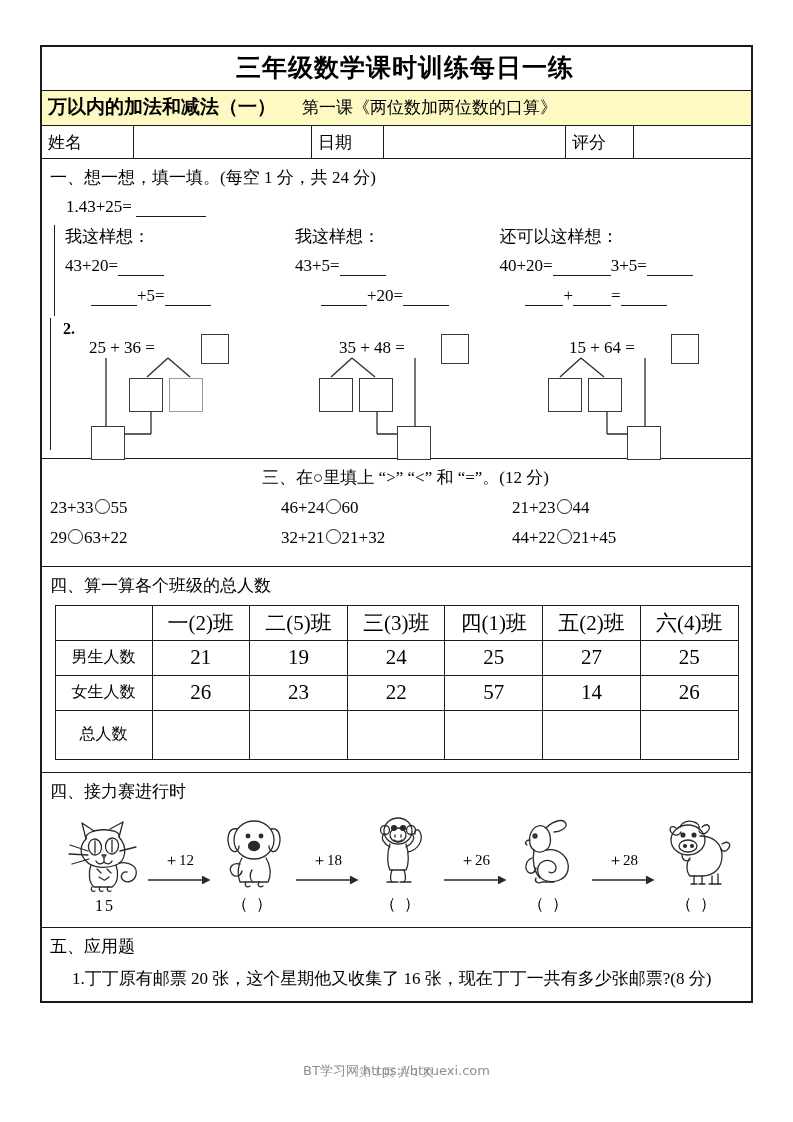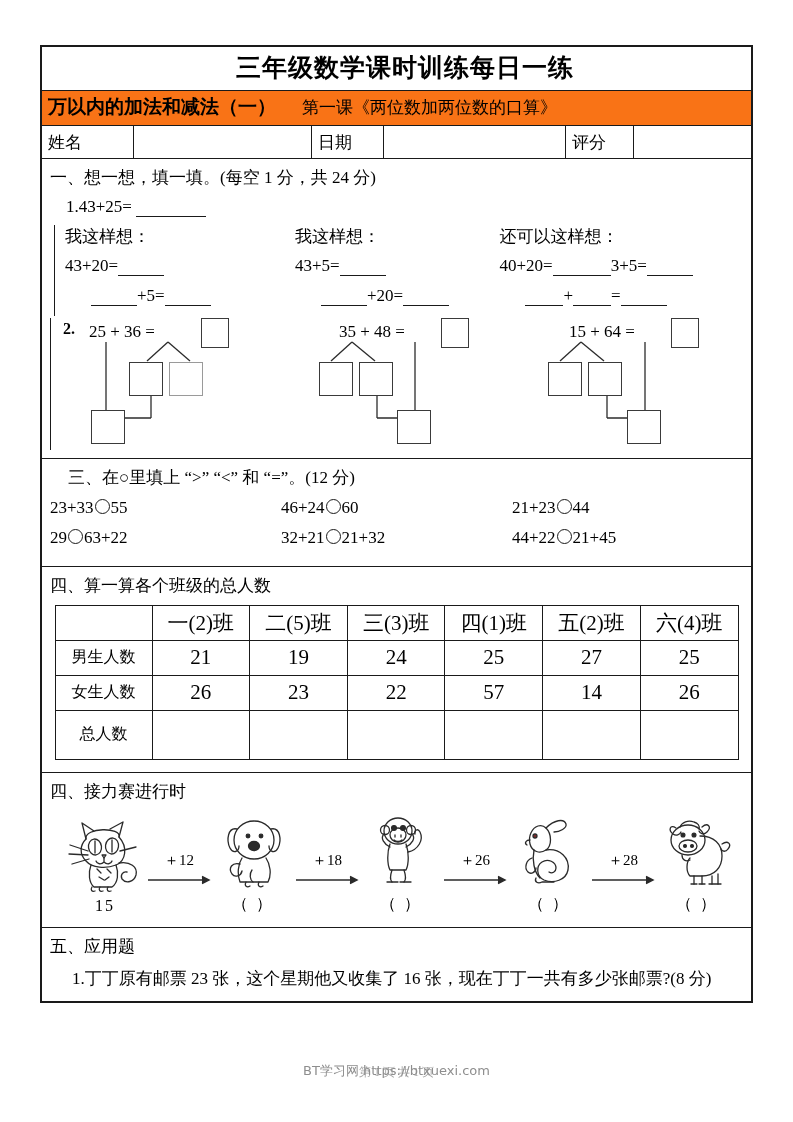--- a/index.html
+++ b/index.html
@@ -30,21 +30,21 @@
     text-align: center;
     padding: 4px 0 6px 17px;
   }
   .title-row .title {
     font-size: 25px;
     font-weight: bold;
     letter-spacing: 1px;
     font-family: "Liberation Serif", "DejaVu Serif", serif;
   }
   .banner {
-    background: #f97316;
+    background: #fef9c3;
     border-bottom: 1.5px solid #1a1a1a;
     display: flex;
     align-items: baseline;
     padding: 3px 6px 5px 6px;
   }
   .banner .unit {
     font-size: 19px;
     font-weight: bold;
     white-space: nowrap;
   }
@@ -79,21 +79,21 @@
   .section {
     border-bottom: 1.5px solid #1a1a1a;
     padding: 6px 8px 8px 8px;
     box-sizing: border-box;
   }
   .section.last { border-bottom: none; }
   .sec-head {
     font-size: 17px;
     line-height: 1.5;
   }
-  .sec-head.indent { text-indent: 18px; }
+  .sec-head.indent { text-indent: 18px; text-align: center; }
 
   
   .q1-line {
     font-size: 17px;
     margin: 6px 0 2px 16px;
   }
   .ul {
     display: inline-block;
     border-bottom: 1.2px solid #1a1a1a;
     vertical-align: bottom;
@@ -128,21 +128,21 @@
     box-sizing: border-box;
   }
   .q2-num {
     position: absolute;
     left: 12px; top: 2px;
     font-size: 16px;
     font-weight: bold;
   }
   .decomp {
     position: absolute;
-    top: 0;
+    top: 16px;
     width: 230px;
     height: 130px;
   }
   .decomp .expr {
     position: absolute;
     font-size: 17px;
     white-space: nowrap;
   }
   .bx {
     position: absolute;
@@ -603,21 +603,21 @@
           </svg>
         </div>
         <div class="cap">（    ）</div>
       </div>
 
     </div>
   </div>
 
   <div class="section last">
     <div class="sec-head">五、应用题</div>
-    <div class="word-problem">1.丁丁原有邮票 23 张，这个星期他又收集了 16 张，现在丁丁一共有多少张邮票?(8 分)</div>
+    <div class="word-problem">1.丁丁原有邮票 20 张，这个星期他又收集了 16 张，现在丁丁一共有多少张邮票?(8 分)</div>
   </div>
 
 </div>
 
 <div class="footer">
   <div class="wm wm2">第 1 页 共 1 页</div>
   <div class="wm">BT学习网 https://btxuexi.com</div>
 </div>
 
 </body></html>

